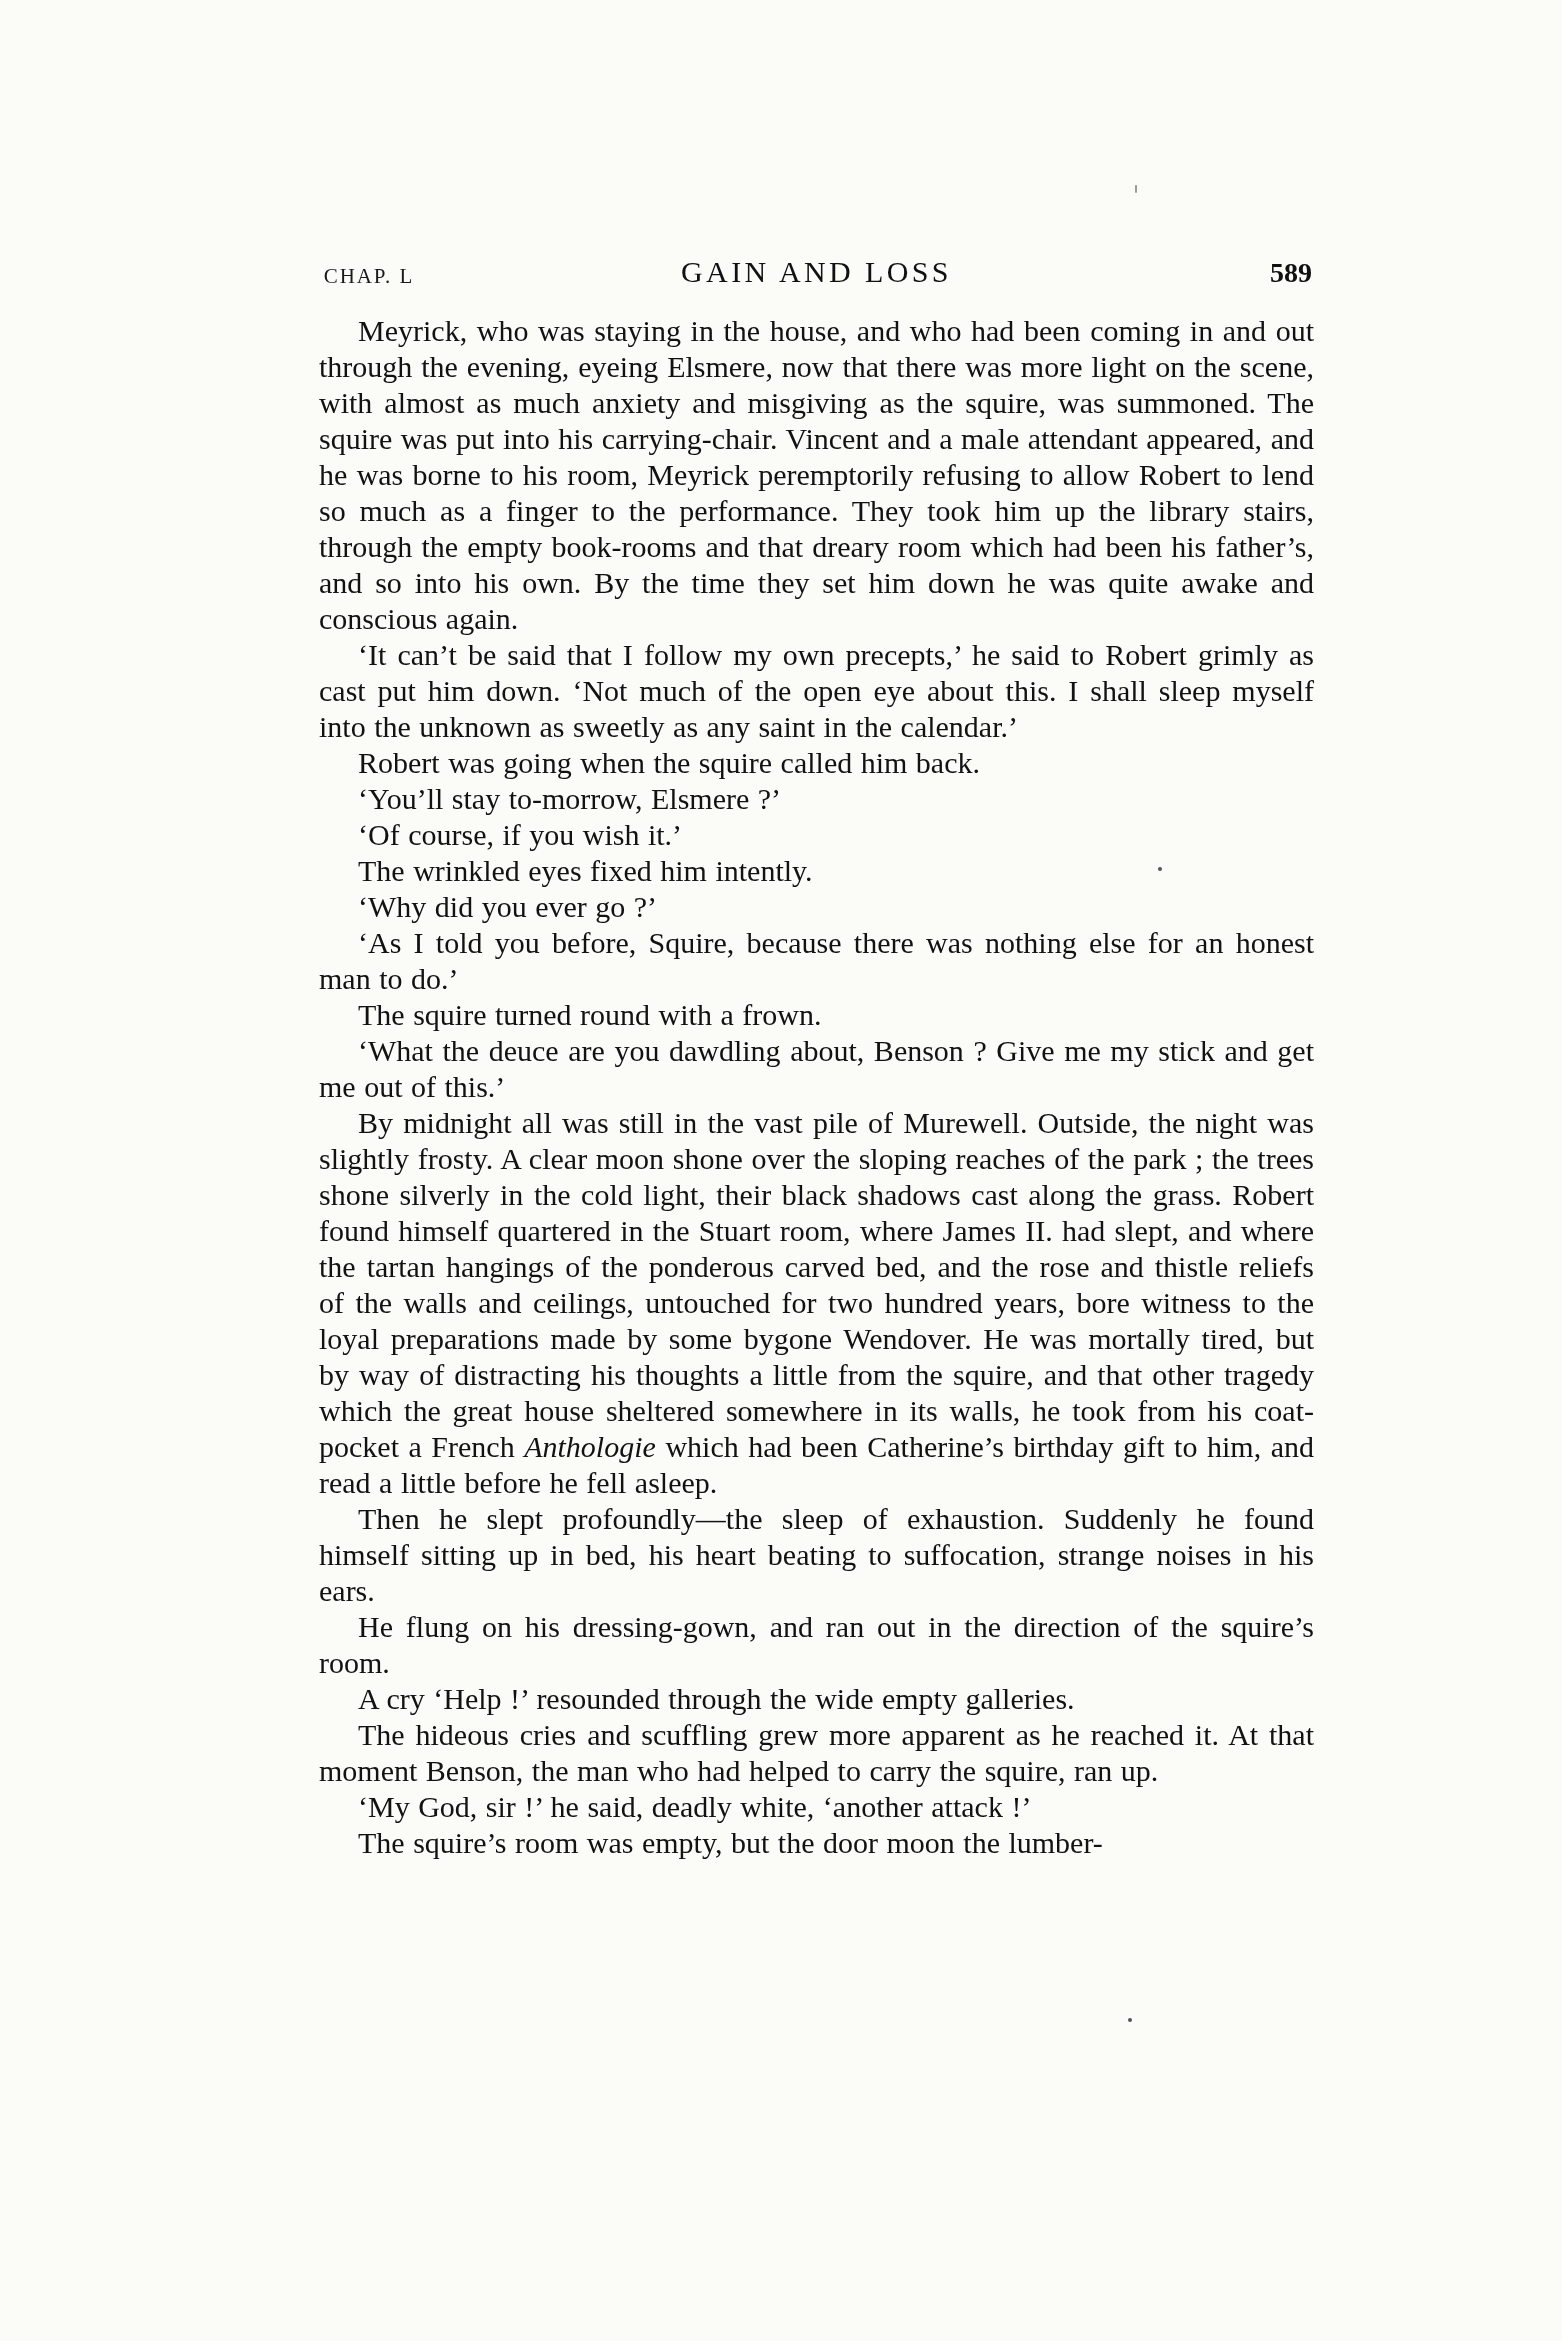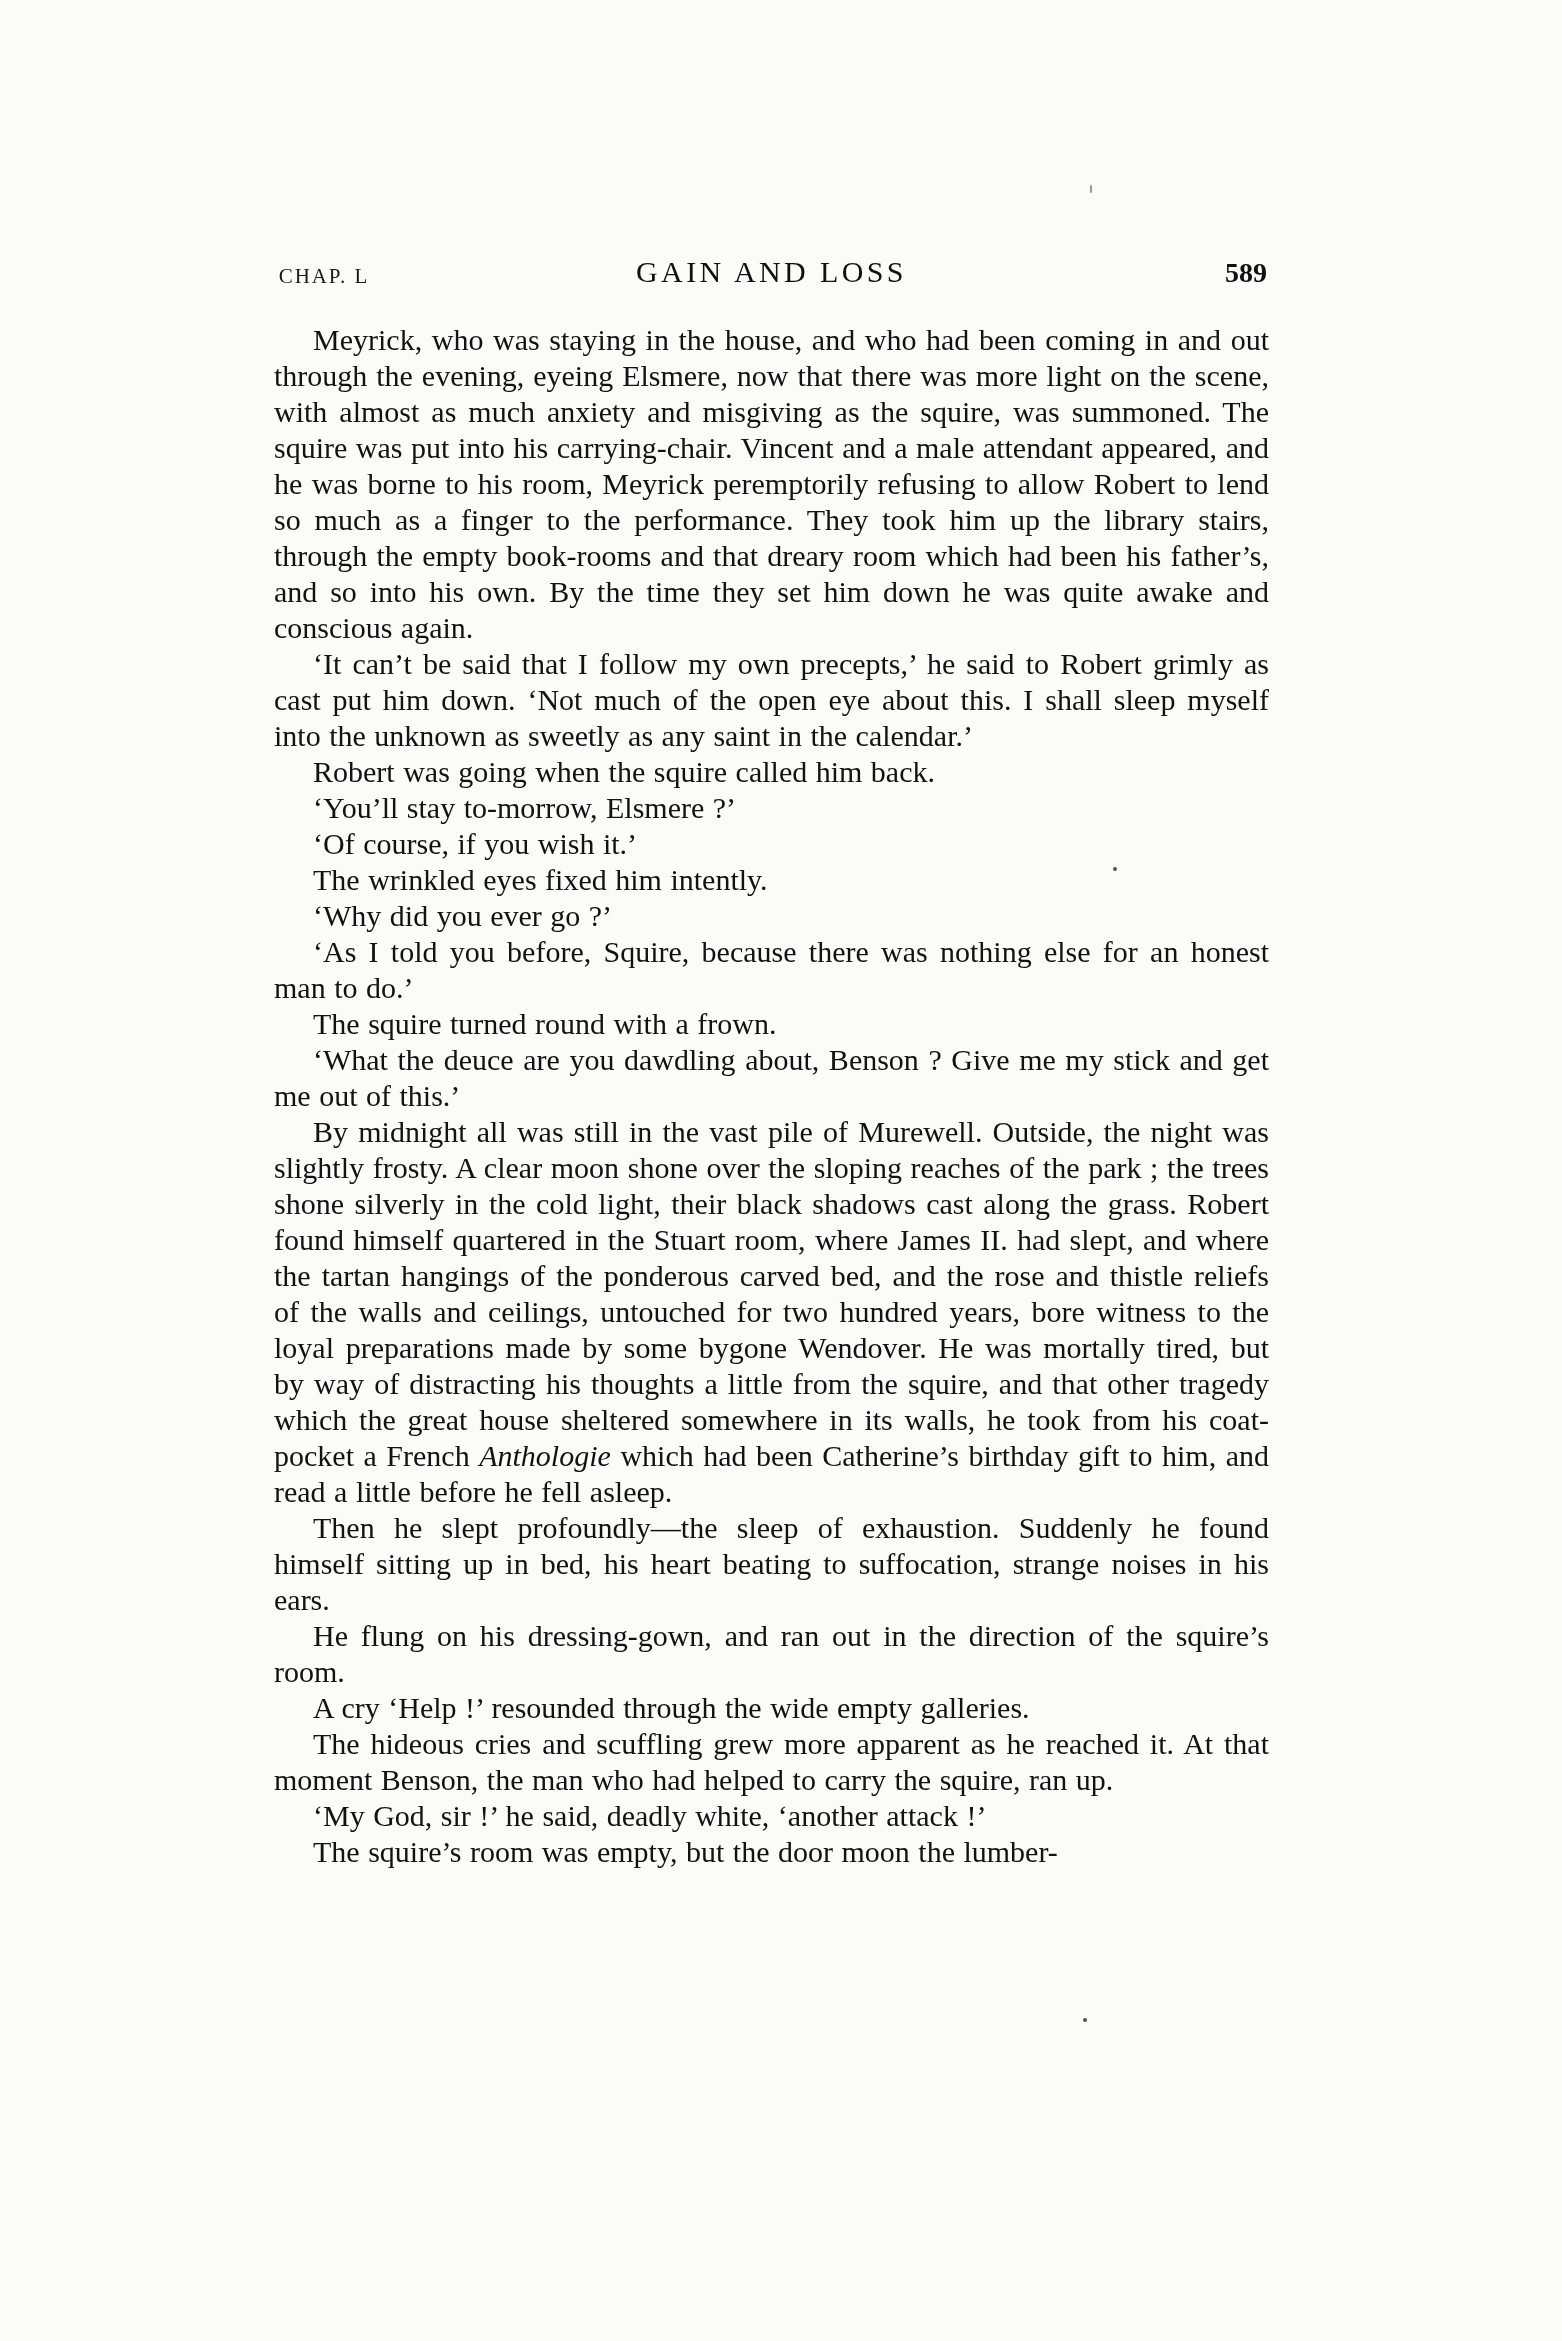--- a/index.html
+++ b/index.html
@@ -11,20 +11,21 @@
     height: 2342px;
     background: #fbfbf8;
     position: relative;
     overflow: hidden;
     font-family: "Liberation Serif", "DejaVu Serif", serif;
     color: #121212;
   }
   .scan-page {
     position: absolute;
     inset: 0;
+    margin-left: 45px;
   }
   
   .running-header {
     position: absolute;
     left: 274px;
     top: 254px;
     width: 995px;
     height: 35px;
   }
   .chapter-label {
@@ -51,21 +52,21 @@
     right: 1.9px;
     bottom: 0;
     font-size: 28px;
     font-weight: 700;
     color: #111;
   }
   
   .text-block {
     position: absolute;
     left: 274px;
-    top: 322px;
+    top: 313px;
     width: 995px;
   }
   .text-block p {
     margin: 0;
     font-size: 30px;
     line-height: 36px;
     text-align: justify;
     text-indent: 39px;
     color: #121212;
     word-spacing: 1px;

